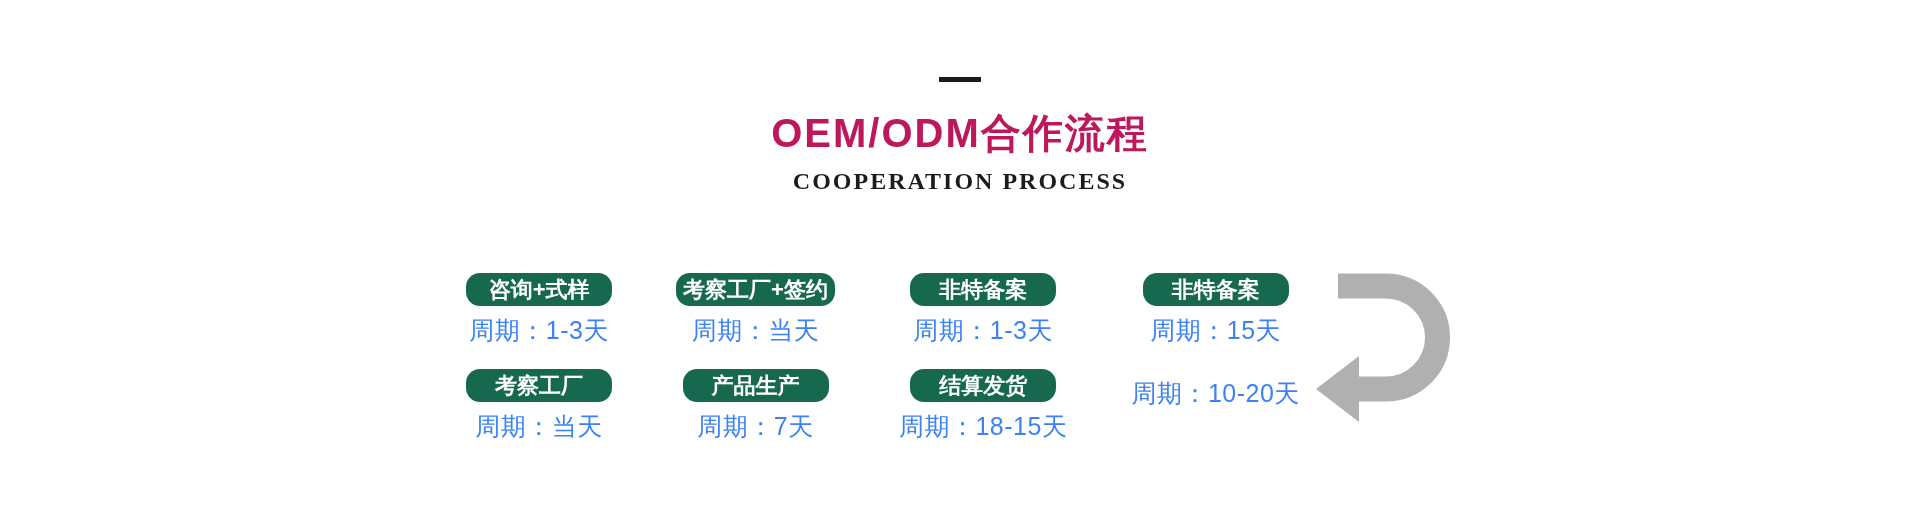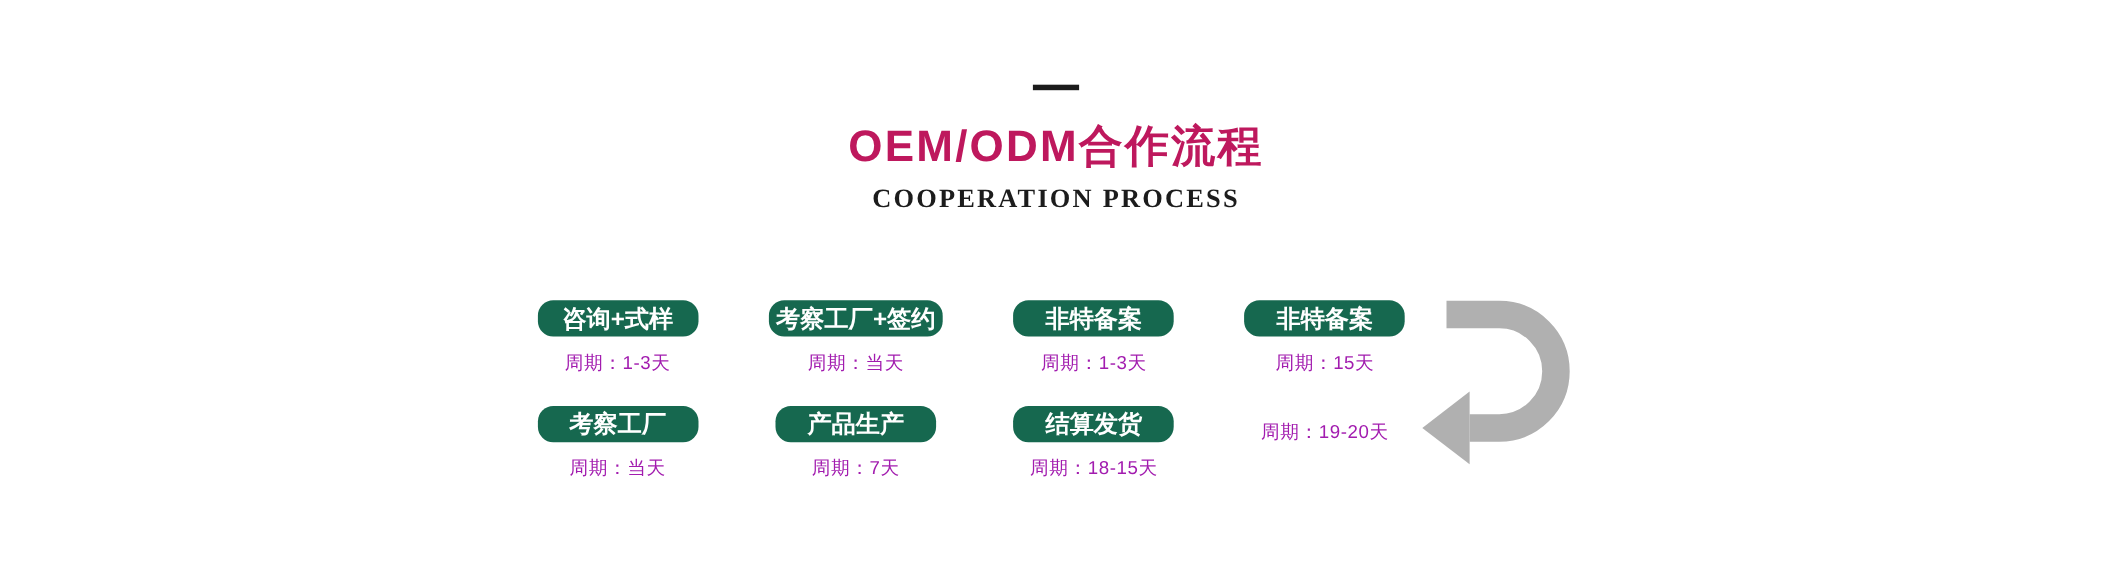--- a/index.html
+++ b/index.html
@@ -24,22 +24,22 @@
                 column-gap:64px; row-gap:28px; align-items:start;
                 justify-items:center; }
 
   .step-cell { display:flex; flex-direction:column; align-items:center; }
 
   .step-chip { min-width:146px; height:33px; padding:12px 7px;
                background:#16684f; color:#ffffff; border-radius:14px;
                display:inline-flex; align-items:center; justify-content:center;
                font-size:22px; font-weight:700; line-height:1; }
 
-  .step-cycle { margin-top:13px; font-size:17px; line-height:22px;
-                color:#a21caf; letter-spacing:0.5px; }
+  .step-cycle { margin-top:13px; font-size:25px; line-height:22px;
+                color:#3b82f6; letter-spacing:0.5px; }
 
   .arrow-wrap { margin-left:14px; margin-top:-2px; width:140px; height:155px; }
   .arrow-wrap svg { display:block; width:140px; height:155px; }
 </style>
 </head>
 <body>
 
 <div class="section">
 
   <div class="title-dash"></div>
@@ -81,21 +81,21 @@
         <span class="step-chip">产品生产</span>
         <span class="step-cycle">周期：7天</span>
       </div>
 
       <div class="step-cell">
         <span class="step-chip">结算发货</span>
         <span class="step-cycle">周期：18-15天</span>
       </div>
 
       <div class="step-cell">
-        <span class="step-cycle">周期：19-20天</span>
+        <span class="step-cycle">周期：10-20天</span>
       </div>
 
     </div>
 
     <div class="arrow-wrap">
       <svg viewBox="0 0 140 155" xmlns="http://www.w3.org/2000/svg" aria-hidden="true">
         <path d="M 24 15 L 72 15 A 51.5 51.5 0 0 1 72 118 L 45 118" fill="none" stroke="#b0b0b0" stroke-width="25"></path>
         <polygon points="2,118 45,85 45,151" fill="#b0b0b0"></polygon>
       </svg>
     </div>

